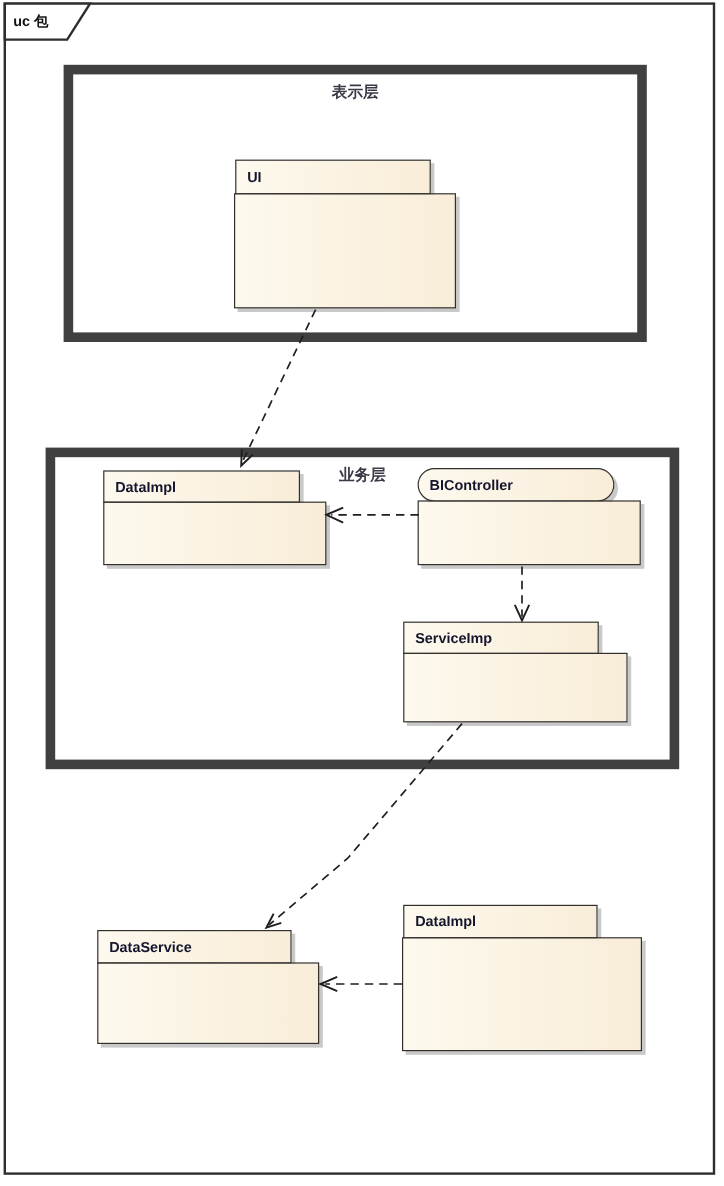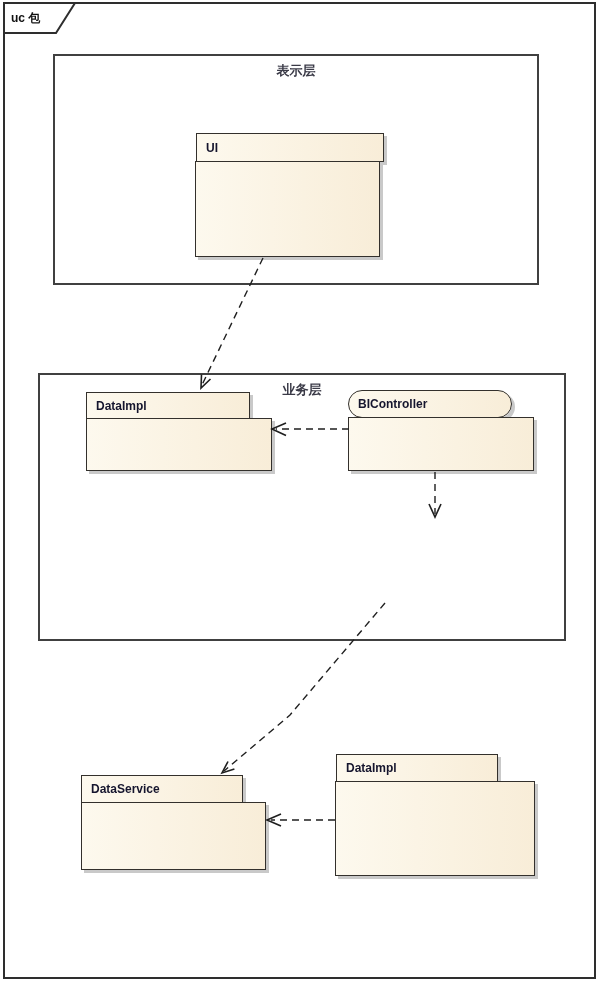--- a/index.html
+++ b/index.html
@@ -11,21 +11,21 @@
   .frame{
     position:absolute;left:3px;top:2px;width:593px;height:977px;
     border:2px solid #2e2e2e;box-sizing:border-box;background:#ffffff;
   }
   .frame-tab-label{
     position:absolute;left:11px;top:10px;font-size:12px;font-weight:bold;
     color:#111111;white-space:nowrap;z-index:6;
   }
   
   .layer{
-    position:absolute;border:2px solid #404040;box-sizing:border-box;
+    position:absolute;border:8px solid #404040;box-sizing:border-box;
     background:#ffffff;
   }
   .layer-label{
     position:absolute;top:6px;left:50%;transform:translateX(-50%);
     font-size:13px;font-weight:600;color:#3a3a47;white-space:nowrap;
   }
   .layer-presentation{left:53px;top:54px;width:486px;height:231px;}
   .layer-business{left:38px;top:373px;width:528px;height:268px;}
   .layer-data{left:40px;top:713px;width:522px;height:234px;}
   
@@ -85,40 +85,46 @@
   <div class="layer layer-presentation">
     <span class="layer-label">表示层</span>
   </div>
 
   <div class="layer layer-business">
     <span class="layer-label">业务层</span>
   </div>
 
 
   <div class="pkg" style="left:195px;top:133px;width:185px;height:124px;">
-    <div class="pkg-tab" style="left:1px;top:0;width:188px;height:29px;">
+    <div class="pkg-tab" style="left:1px;top:0;width:163px;height:29px;">
       <span class="pkg-name">UI</span>
     </div>
     <div class="pkg-body" style="left:0;top:28px;width:185px;height:96px;"></div>
   </div>
 
   <div class="pkg" style="left:86px;top:392px;width:186px;height:79px;">
     <div class="pkg-tab" style="left:0;top:0;width:164px;height:27px;">
       <span class="pkg-name">DataImpl</span>
     </div>
     <div class="pkg-body" style="left:0;top:26px;width:186px;height:53px;"></div>
   </div>
 
   <div class="pkg" style="left:348px;top:390px;width:186px;height:81px;">
     <div class="pkg-tab" style="left:0;top:0;width:164px;height:28px;border-radius:14px;">
       <span class="pkg-name">BIController</span>
     </div>
     <div class="pkg-body" style="left:0;top:27px;width:186px;height:54px;"></div>
   </div>
 
+  <div class="pkg" style="left:336px;top:518px;width:187px;height:84px;">
+    <div class="pkg-tab" style="left:0;top:0;width:163px;height:27px;">
+      <span class="pkg-name">ServiceImp</span>
+    </div>
+    <div class="pkg-body" style="left:0;top:26px;width:187px;height:58px;"></div>
+  </div>
 
   <div class="pkg" style="left:81px;top:775px;width:185px;height:95px;">
     <div class="pkg-tab" style="left:0;top:0;width:162px;height:28px;">
       <span class="pkg-name">DataService</span>
     </div>
     <div class="pkg-body" style="left:0;top:27px;width:185px;height:68px;"></div>
   </div>
 
   <div class="pkg" style="left:335px;top:754px;width:200px;height:122px;">
     <div class="pkg-tab" style="left:1px;top:0;width:162px;height:28px;">

